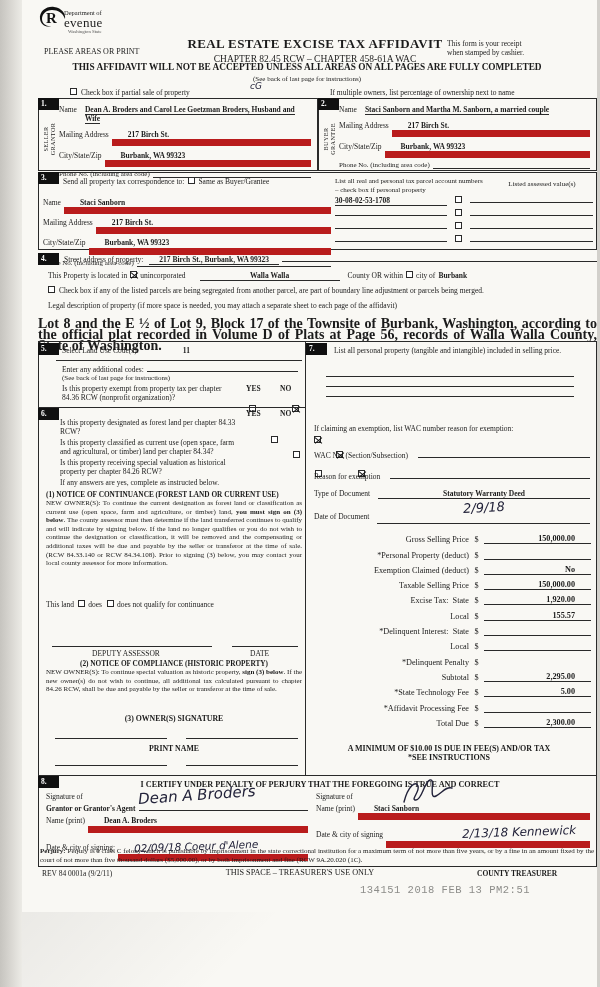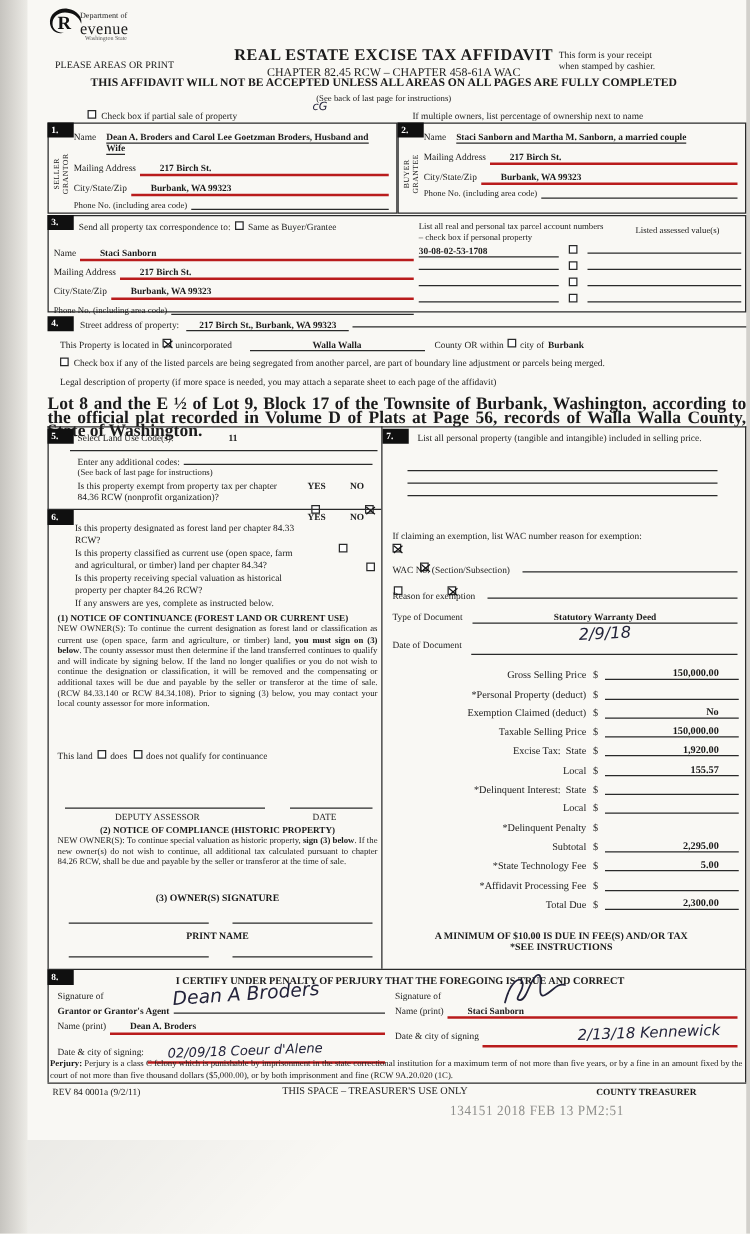--- a/index.html
+++ b/index.html
@@ -17,32 +17,32 @@
 .vl{position:absolute;border-left:1px solid #2a2a2a;width:0}
 .box{position:absolute;border:1px solid #2a2a2a}
 .tab{position:absolute;width:21px;height:12px;background:#101010;color:#fff;font-size:7.5px;font-weight:bold;padding:1px 0 0 3px;line-height:9px}
 .cb{display:inline-block;width:7px;height:7px;border:1px solid #2a2a2a;position:relative;vertical-align:-1px;background:#fff;flex:none}
 .cb.checked::before,.cb.checked::after{content:"";position:absolute;left:-1px;top:2.5px;width:9px;height:1px;background:#151515}
 .cb.checked::before{transform:rotate(40deg)}
 .cb.checked::after{transform:rotate(-40deg)}
 .uv{border-bottom:1px solid #2a2a2a}
 .row{display:flex;align-items:baseline}
 .fillline{flex:1;border-bottom:1px solid #2a2a2a;height:8px;margin-left:3px}
-.vfill{flex:1;border-bottom:2px solid #b91c1c;padding-left:16px;margin-left:3px}
+.vfill{flex:1;border-bottom:7px solid #b91c1c;padding-left:16px;margin-left:3px}
 .hw{font-family:"DejaVu Sans",sans-serif;font-style:italic;color:#23233a}
 .vside{position:absolute;transform:rotate(-90deg);transform-origin:0 0;display:flex;flex-direction:column;align-items:center;font-size:6.2px;line-height:7px;letter-spacing:.4px}
 .fields{position:absolute;left:20px;top:2px;right:6px;font-size:7.5px}
 .frow{display:flex;align-items:flex-start;margin-top:3px}
 .flabel{white-space:nowrap}
 .feerow{display:flex;align-items:flex-end;height:15.3px}
 .feelabel{width:160px;text-align:right;font-size:8.2px;white-space:pre}
 .feedollar{width:15px;text-align:center;font-size:8.2px}
 .feeval{flex:1;border-bottom:1px solid #2a2a2a;font-size:8.2px;font-weight:bold;text-align:right;padding-right:16px;min-height:9px}
 .noline .feeval{border-bottom:none}
-.stamp{font-family:Liberation Serif, serif;font-size:10.5px;color:#8d8d8a;letter-spacing:.5px;transform:scaleY(1.08)}
+.stamp{font-family:Liberation Mono, monospace;font-size:10.5px;color:#8d8d8a;letter-spacing:.5px;transform:scaleY(1.08)}
 .scanleft{position:absolute;left:0;top:0;width:22px;height:987px;background:linear-gradient(90deg,#c6c4bf,#dbd9d4 55%,#ecebe6)}
 .scanright{position:absolute;right:0;top:0;width:3px;height:987px;background:#d2d0cb}
 .scanbottom{position:absolute;left:22px;bottom:0;width:300px;height:75px;background:linear-gradient(135deg,rgba(0,0,0,.06),rgba(0,0,0,0) 70%)}
 .sig{font-size:15px;transform:rotate(-4deg);white-space:nowrap}
 .scrib path{fill:none;stroke:#23233a;stroke-width:1.4;stroke-linecap:round}
 .logoR{width:30px;height:22px;flex:none}
 </style>
 </head>
 <body>
 

